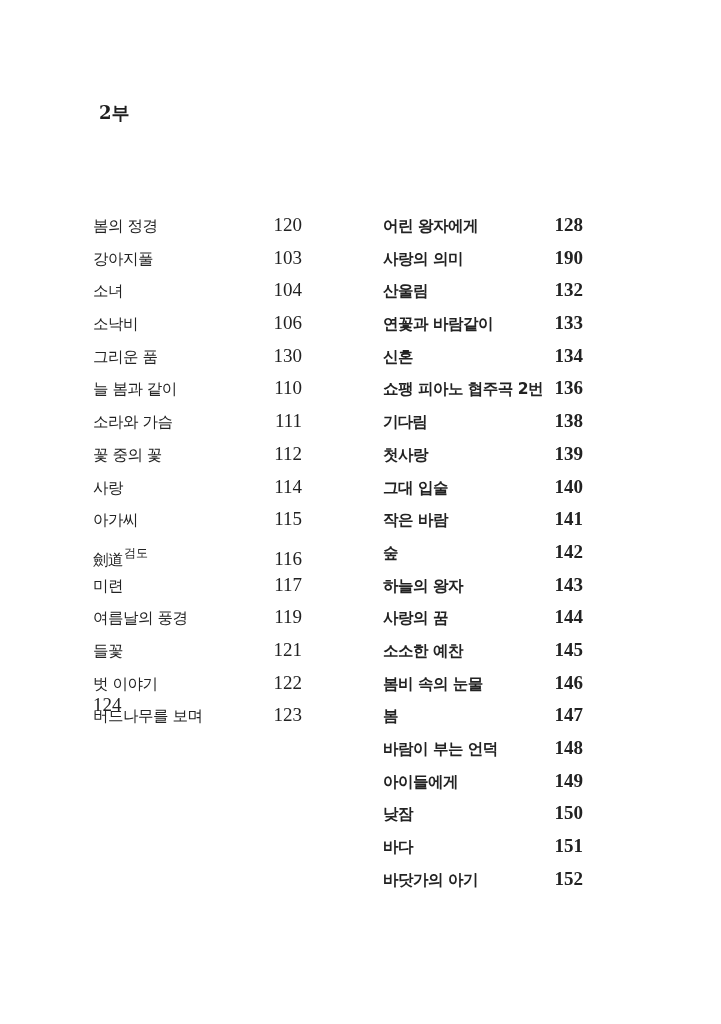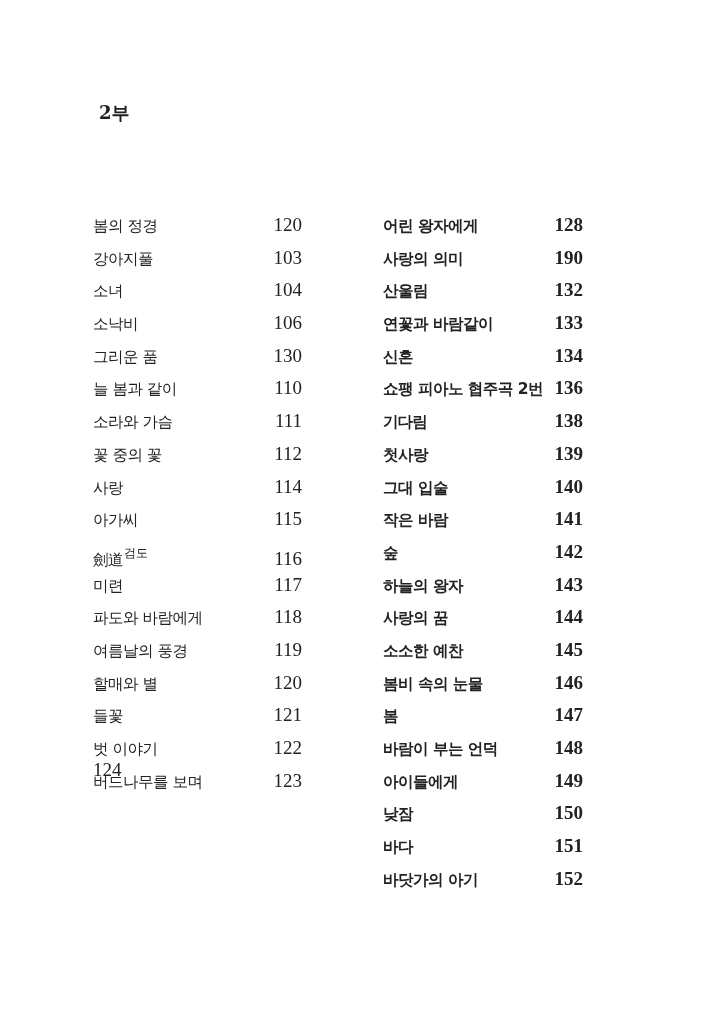--- a/index.html
+++ b/index.html
@@ -111,32 +111,24 @@
     </li>
   <li class="toc-entry">
       <span class="entry-title"><span>劍道</span><span class="sup">검도</span></span>
       <span class="entry-page">116</span>
     </li>
   <li class="toc-entry">
       <span class="entry-title">미련</span>
       <span class="entry-page">117</span>
     </li>
   <li class="toc-entry">
-      <span class="entry-title">파도와 바람에게</span>
-      <span class="entry-page">118</span>
-    </li>
-  <li class="toc-entry">
       <span class="entry-title">여름날의 풍경</span>
       <span class="entry-page">119</span>
     </li>
   <li class="toc-entry">
-      <span class="entry-title">할매와 별</span>
-      <span class="entry-page">120</span>
-    </li>
-  <li class="toc-entry">
       <span class="entry-title">들꽃</span>
       <span class="entry-page">121</span>
     </li>
   <li class="toc-entry">
       <span class="entry-title">벗 이야기</span>
       <span class="entry-page">122</span>
     </li>
   <li class="toc-entry">
       <span class="entry-title">버드나무를 보며</span>
       <span class="entry-page">123</span>

